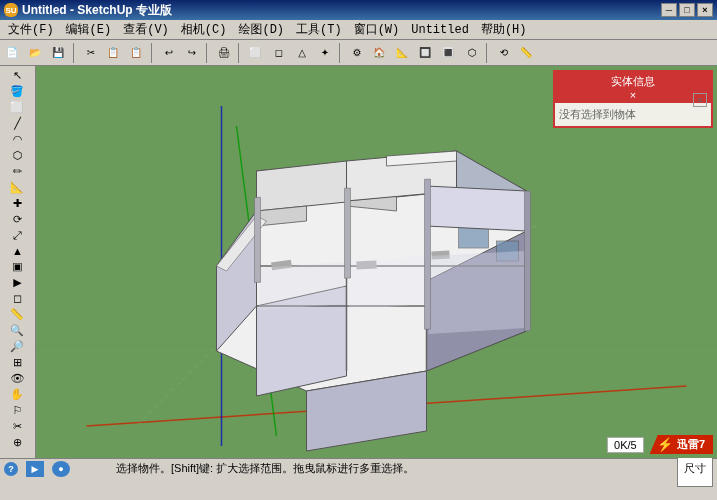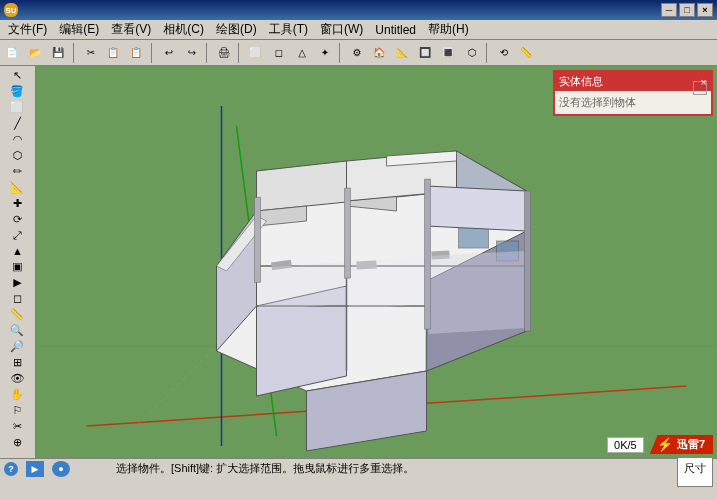--- a/index.html
+++ b/index.html
@@ -25,21 +25,21 @@
     
     #menubar {
       height: 20px;
       background: #d4d0c8;
       display: flex;
       align-items: center;
       padding: 0 2px;
       border-bottom: 1px solid #808080;
       font-size: 12px;
     }
-    .menu-item { padding: 2px 6px; cursor: pointer; }
+    .menu-item { padding: 2px 6px; cursor: pointer; font-family: Liberation Mono, monospace; }
 
     
     #toolbar {
       height: 26px;
       background: #d4d0c8;
       display: flex;
       align-items: center;
       padding: 2px;
       gap: 1px;
       border-bottom: 1px solid #808080;
@@ -112,20 +112,21 @@
     }
     #info-panel-title {
       background: #cc3333;
       color: white;
       padding: 2px 4px;
       margin: -4px -4px 4px -4px;
       font-size: 11px;
       display: flex;
       justify-content: space-between;
       align-items: center;
+      flex-direction: column;
     }
     #info-panel-content { color: #666; font-size: 11px; }
 
     
     #statusbar {
       height: 20px;
       background: #d4d0c8;
       display: flex;
       align-items: center;
       padding: 0 4px;
@@ -157,20 +158,21 @@
       display: flex; align-items: center; justify-content: center; font-size: 10px; font-weight: bold;
       cursor: pointer;
     }
   </style>
 </head>
 <body>
 
 <div id="titlebar">
   <div id="titlebar-left">
     <div id="titlebar-icon">SU</div>
+    <span>Untitled - SketchUp 专业版</span>
   </div>
   <div id="titlebar-buttons">
     <div class="title-btn">─</div>
     <div class="title-btn">□</div>
     <div class="title-btn">×</div>
   </div>
 </div>
 
 <div id="menubar">
     <span class="menu-item">文件(F)</span>

